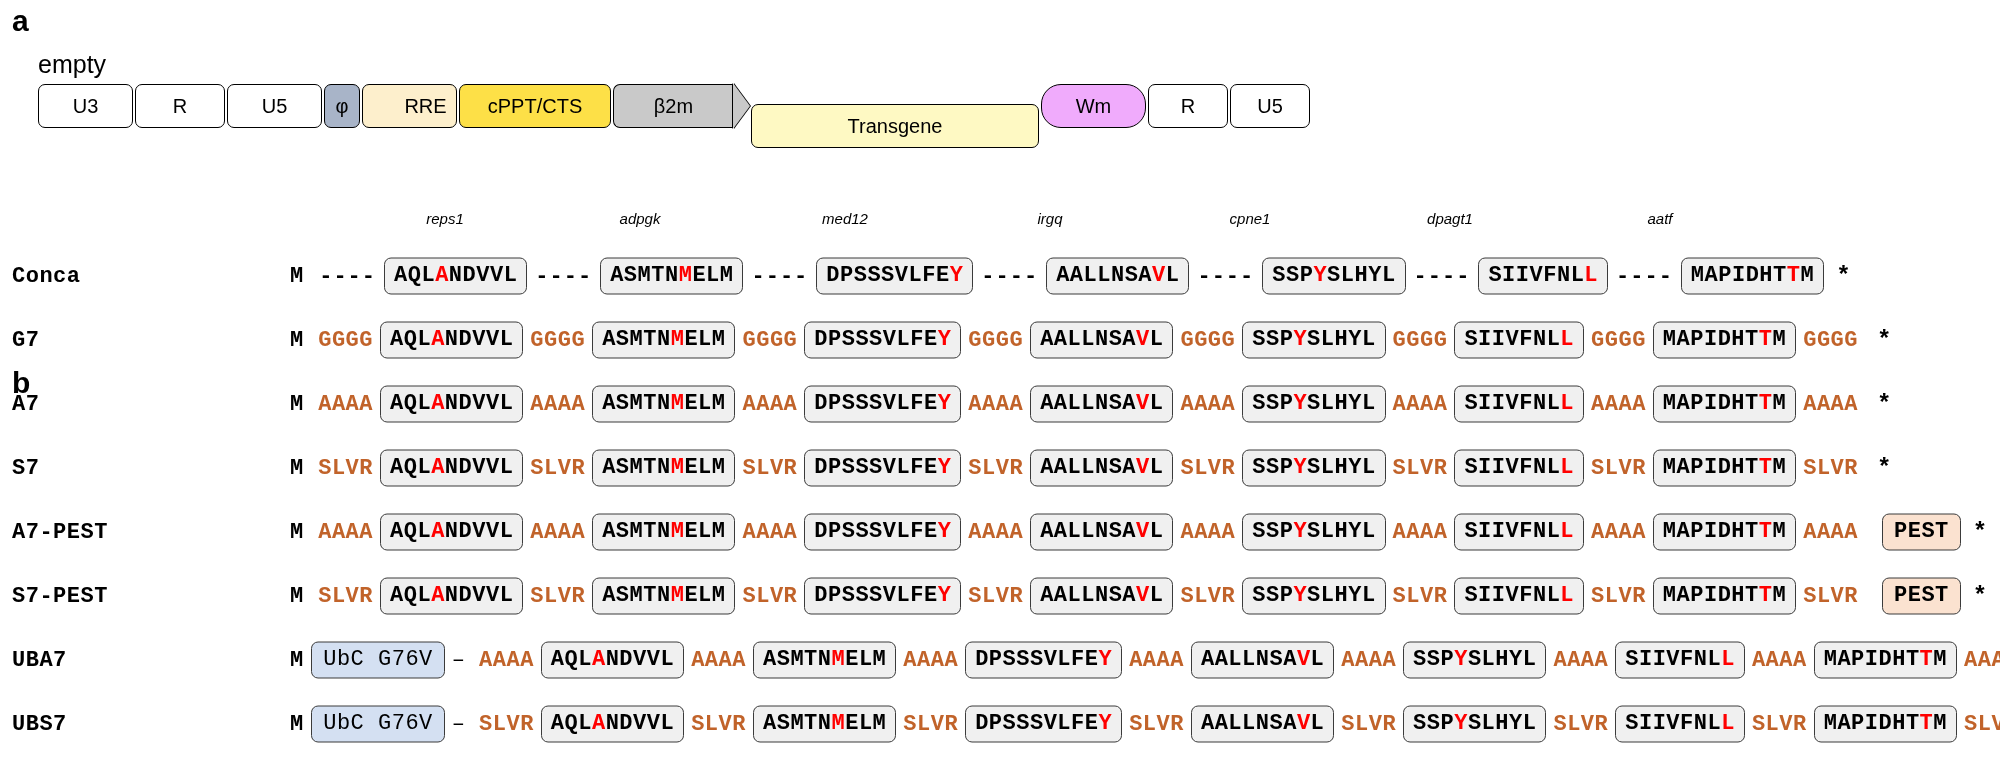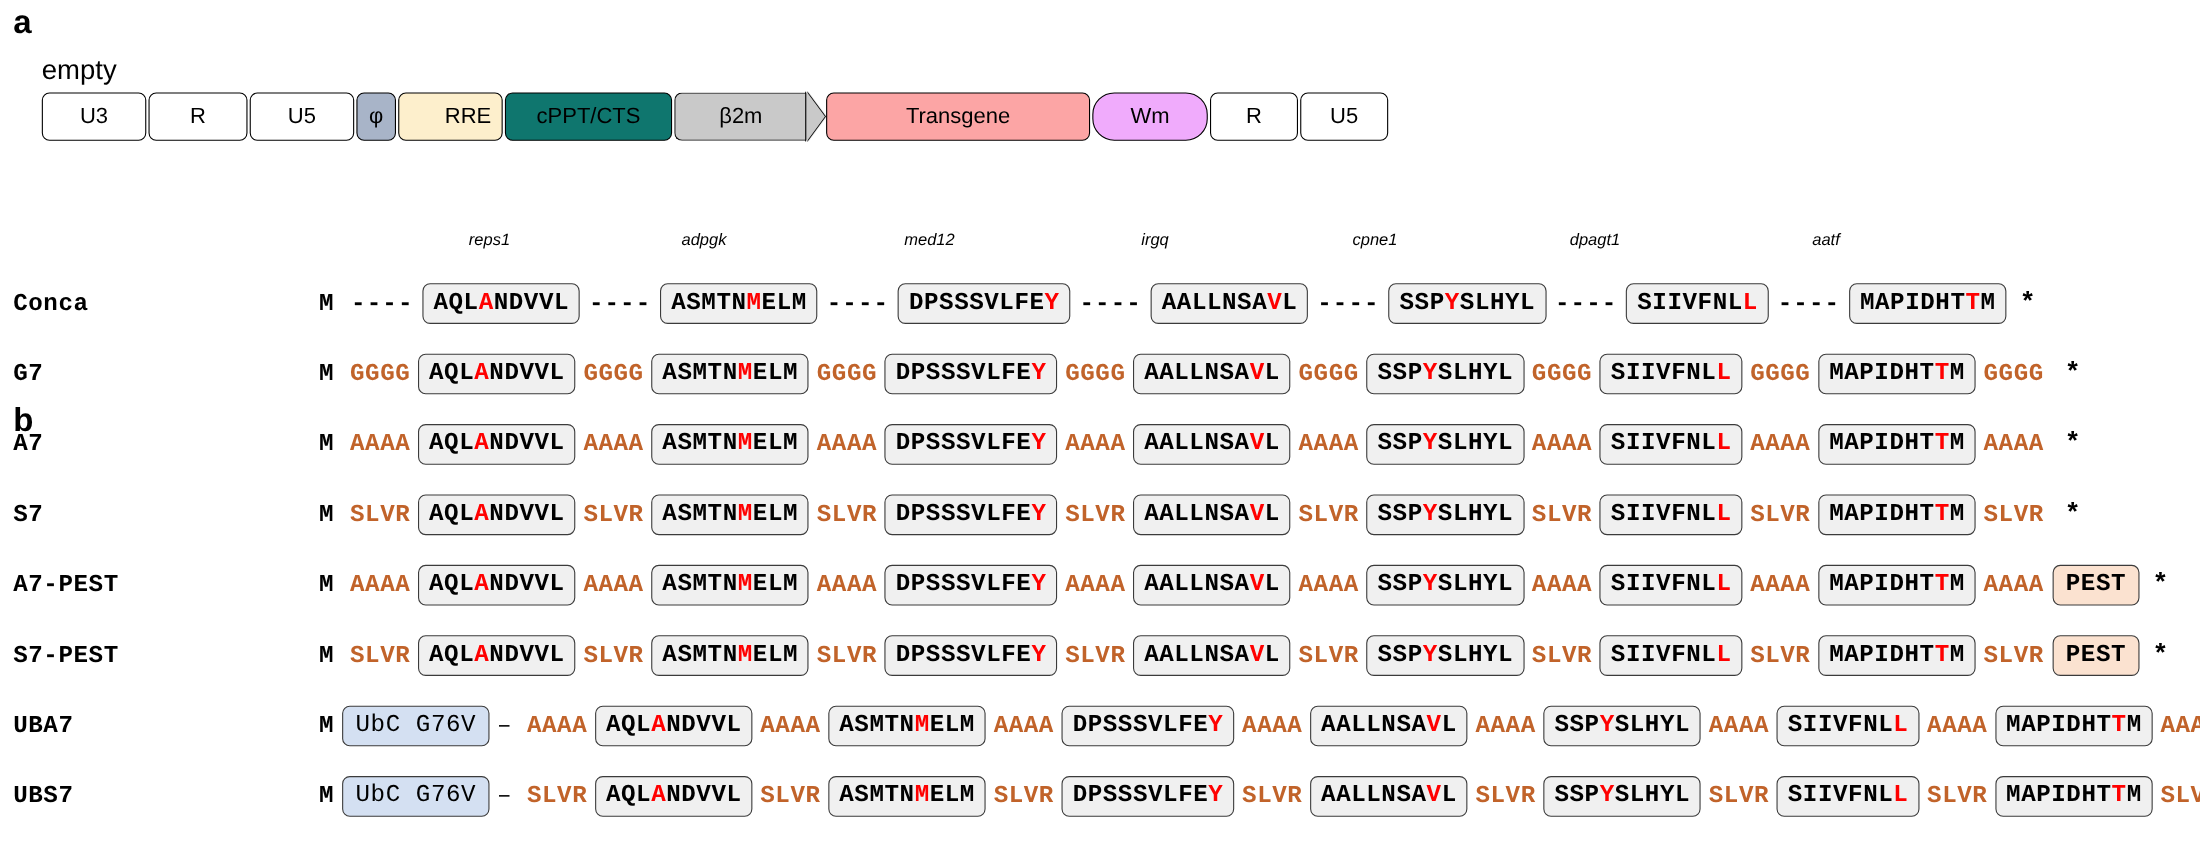--- a/index.html
+++ b/index.html
@@ -219,21 +219,21 @@
     border: 1.6px solid #3b3b3b;
     border-radius: 7px;
     background: #fbe2d0;
     padding: 6px 11px 7px 11px;
     font-family: "Liberation Mono", monospace;
     font-weight: bold;
     font-size: 22px;
     letter-spacing: 0.5px;
     color: #000;
     line-height: 1;
-    margin-left: 1px;
+    margin-left: 17px;
   }
   .ubc-box {
     box-sizing: border-box;
     border: 1.6px solid #3b3b3b;
     border-radius: 7px;
     background: #d4e0f2;
     padding: 6px 11px 7px 11px;
     font-family: "Liberation Mono", monospace;
     font-size: 22px;
     letter-spacing: 0.5px;
@@ -272,27 +272,27 @@
       </div>
       <div class="seg" style="width: 95px; background: rgb(255, 255, 255);">
         <span>U5</span>
       </div>
       <div class="seg" style="width: 36px; background: rgb(168, 180, 200);">
         <span>φ</span>
       </div>
       <div class="seg" style="width: 95px; background: rgb(253, 239, 204); padding-left: 32px;">
         <span>RRE</span>
       </div>
-      <div class="seg" style="width: 152px; background: #0f766e; align-items: center;">
+      <div class="seg" style="width: 152px; background: #fde047; align-items: center;">
         <span>cPPT/CTS</span>
       </div>
       <div class="seg seg-arrow" style="width: 120px; background: rgb(201, 201, 201); text-align: center;">
         <span>β2m</span>
       </div>
-      <div class="seg" style="width: 240px; background: #fca5a5;">
+      <div class="seg" style="width: 288px; background: #fef9c3; margin-top: 20px;">
         <span>Transgene</span>
       </div>
       <div class="seg" style="width: 105px; background: #f0abfc; border-radius: 20px;">
         <span>Wm</span>
       </div>
       <div class="seg" style="width: 80px; background: rgb(255, 255, 255);">
         <span>R</span>
       </div>
       <div class="seg" style="width: 80px; background: rgb(255, 255, 255);">
         <span>U5</span>

